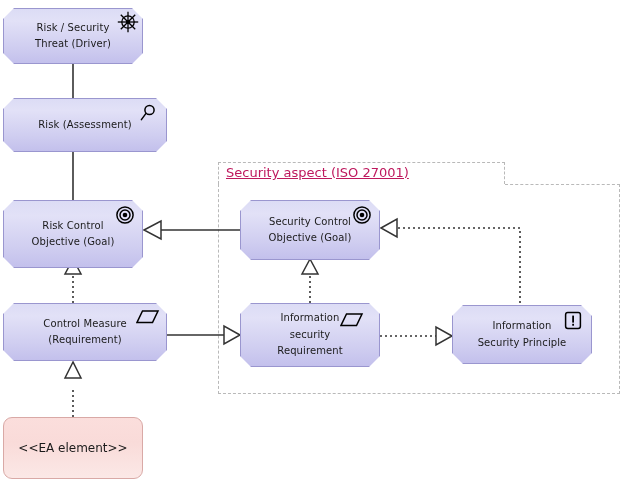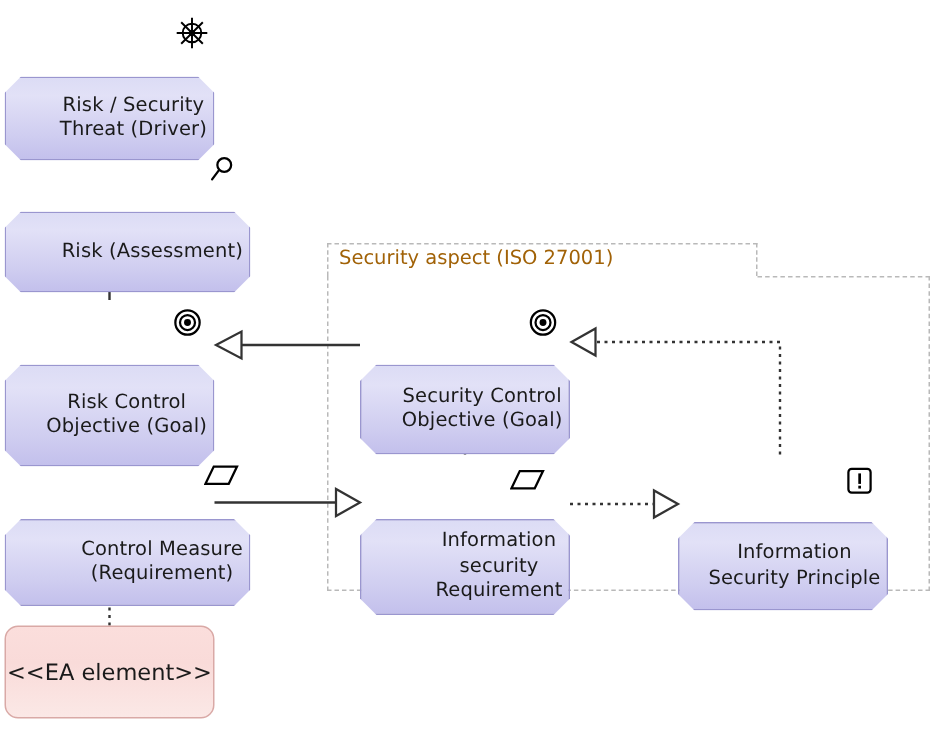--- a/index.html
+++ b/index.html
@@ -10,27 +10,26 @@
   }
   #diagram{position:absolute;left:0;top:0;width:633px;height:499px;}
   .svg-layer{position:absolute;left:0;top:0;width:633px;height:499px;pointer-events:none;}
 
   
   .node{
     position:absolute;
     box-sizing:border-box;
     display:flex;
     align-items:center;
-    justify-content:flex-end;
+    justify-content:center;
     text-align:center;
     color:#1a1a1a;
-    font-size:13px;
+    font-size:10px;
     line-height:16.5px;
     letter-spacing:0.1px;
-    margin-top:43px;
   }
   .node .label{position:relative;z-index:3;padding:0 4px;white-space:pre-line;}
 
   
   .oct{
     background:linear-gradient(to bottom,#dcdcf5 0%,#e2e1f7 22%,#cfcdf0 72%,#c3c0ec 100%);
     border:1px solid #9a96cf;
     clip-path:polygon(11px 0,calc(100% - 11px) 0,100% 11px,100% calc(100% - 11px),
                       calc(100% - 11px) 100%,11px 100%,0 calc(100% - 11px),0 11px);
   }
@@ -38,21 +37,21 @@
   .oct-wrap .oct{position:absolute;left:0;top:0;width:100%;height:100%;}
 
   
   .ea-box{
     position:absolute;
     box-sizing:border-box;
     background:linear-gradient(to bottom,#fbdedc 0%,#f9dbd9 40%,#fbe8e6 100%);
     border:1px solid #d9a9a6;
     border-radius:9px;
     display:flex;align-items:center;justify-content:center;
-    font-size:15px;color:#1a1a1a;text-align:right;
+    font-size:12px;color:#1a1a1a;text-align:right;
   }
 
   
   .group-body{
     position:absolute;
     box-sizing:border-box;
     border:1px dashed #b9b9b9;
     border-top:none;
     background:transparent;
   }
@@ -64,22 +63,23 @@
     background:transparent;
   }
   .group-tab-fill{
     position:absolute;
     box-sizing:border-box;
     border-top:1px dashed #b9b9b9;
   }
   .group-label{
     position:absolute;
     font-size:13px;
-    color:#a16207;
+    color:#be185d;
     white-space:nowrap;
+    text-decoration:underline;
   }
 
   
   .icon{position:absolute;z-index:4;}
 </style>
 </head>
 <body>
 
 <div id="diagram">
 

